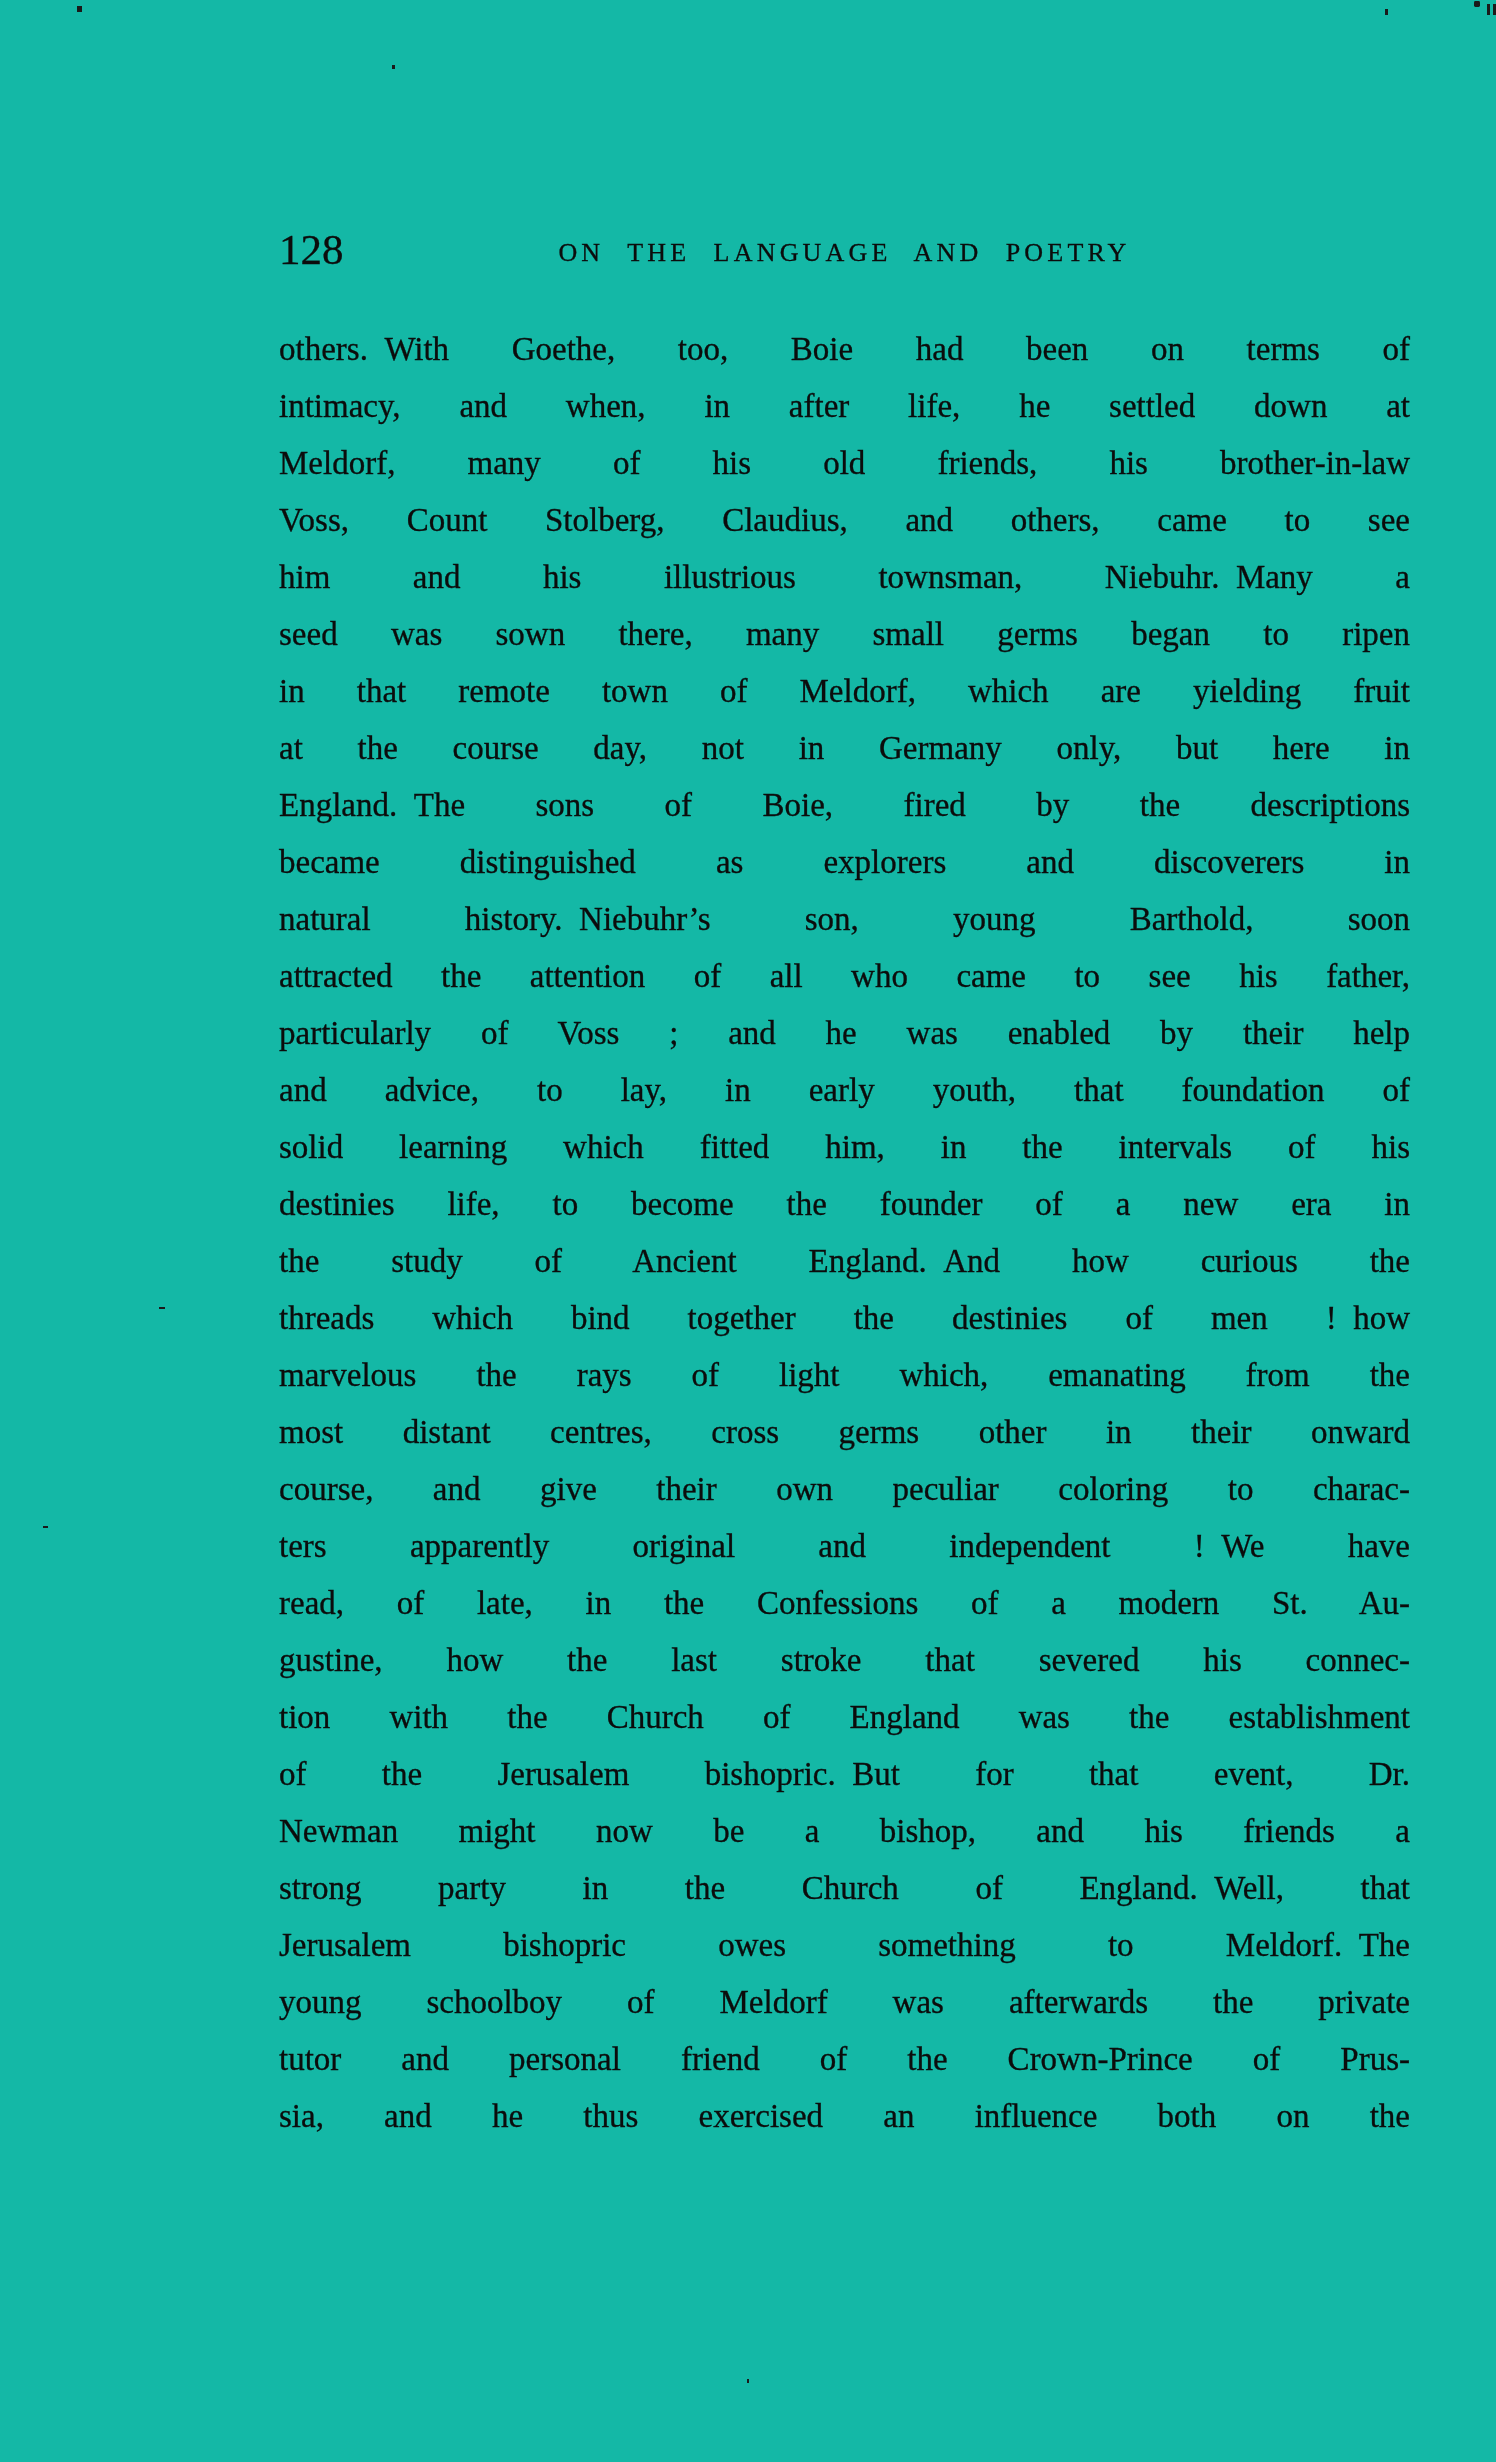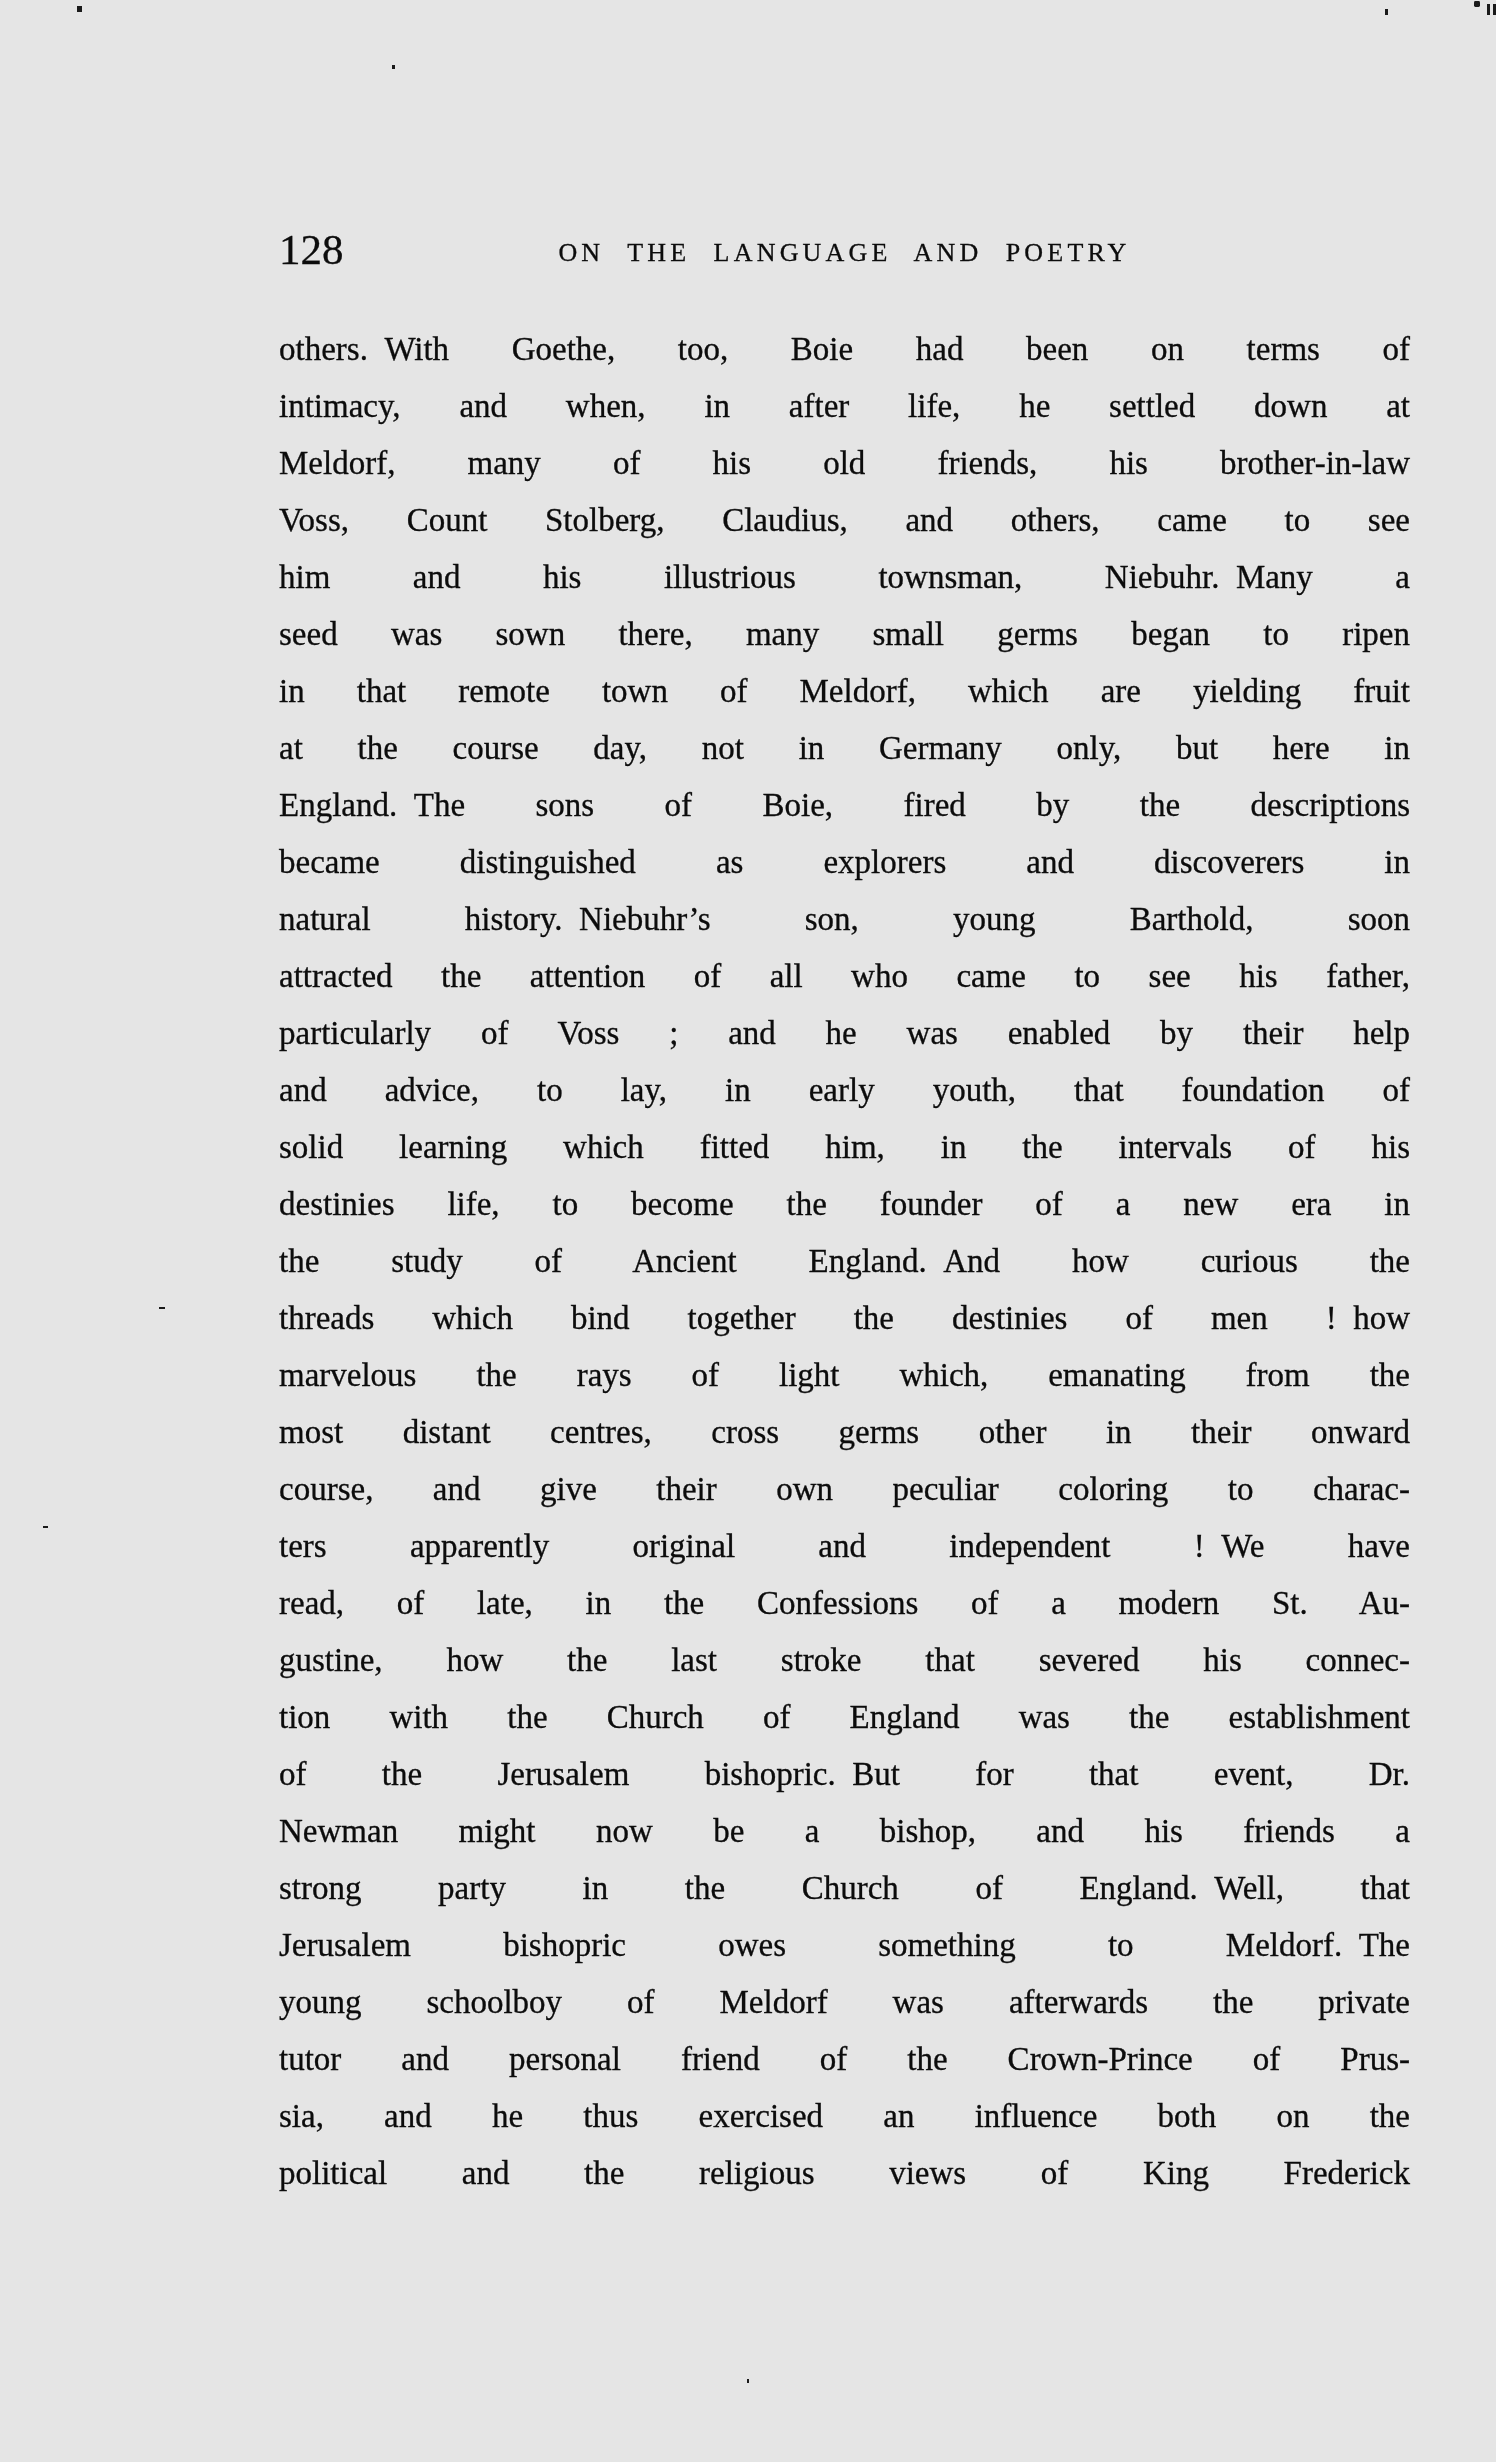--- a/index.html
+++ b/index.html
@@ -4,21 +4,21 @@
 <style>
   html, body {
     margin: 0;
     padding: 0;
     background: #ffffff;
   }
   .page {
     position: relative;
     width: 1496px;
     height: 2462px;
-    background: #e5e5e5;
+    background: #14b8a6;
     overflow: hidden;
     font-family: "Liberation Serif", "DejaVu Serif", serif;
     color: #0c0c0c;
   }
   .header-row {
     position: absolute;
     left: 279px;
     top: 225px;
     width: 1131px;
     height: 49px;
@@ -101,21 +101,20 @@
       <div class="line">read, of late, in the Confessions of a modern St. Au-</div>
       <div class="line">gustine, how the last stroke that severed his connec-</div>
       <div class="line">tion with the Church of England was the establishment</div>
       <div class="line">of the Jerusalem bishopric. But for that event, Dr.</div>
       <div class="line">Newman might now be a bishop, and his friends a</div>
       <div class="line">strong party in the Church of England. Well, that</div>
       <div class="line">Jerusalem bishopric owes something to Meldorf. The</div>
       <div class="line">young schoolboy of Meldorf was afterwards the private</div>
       <div class="line">tutor and personal friend of the Crown-Prince of Prus-</div>
       <div class="line">sia, and he thus exercised an influence both on the</div>
-      <div class="line">political and the religious views of King Frederick</div>
     </div>
 
   <div class="speck" style="left:77px; top:6.3px;  width:4.9px; height:5.6px;"></div>
   <div class="speck" style="left:392px; top:65px; width:2.8px; height:4.2px;"></div>
   <div class="speck" style="left:1385px; top:9px; width:2.8px; height:6.3px;"></div>
   <div class="speck" style="left:1474px; top:1.4px;  width:6.3px; height:5.6px; border-radius:1.4px;"></div>
   <div class="speck" style="left:1487px; top:4.2px;  width:2.8px; height:11px;"></div>
   <div class="speck" style="left:1493px; top:4.2px;  width:2.8px; height:11px;"></div>
   <div class="speck" style="left:159px; top:1307px; width:6.3px; height:2.1px;"></div>
   <div class="speck" style="left:43px;  top:1526px; width:4.9px; height:2.1px;"></div>

